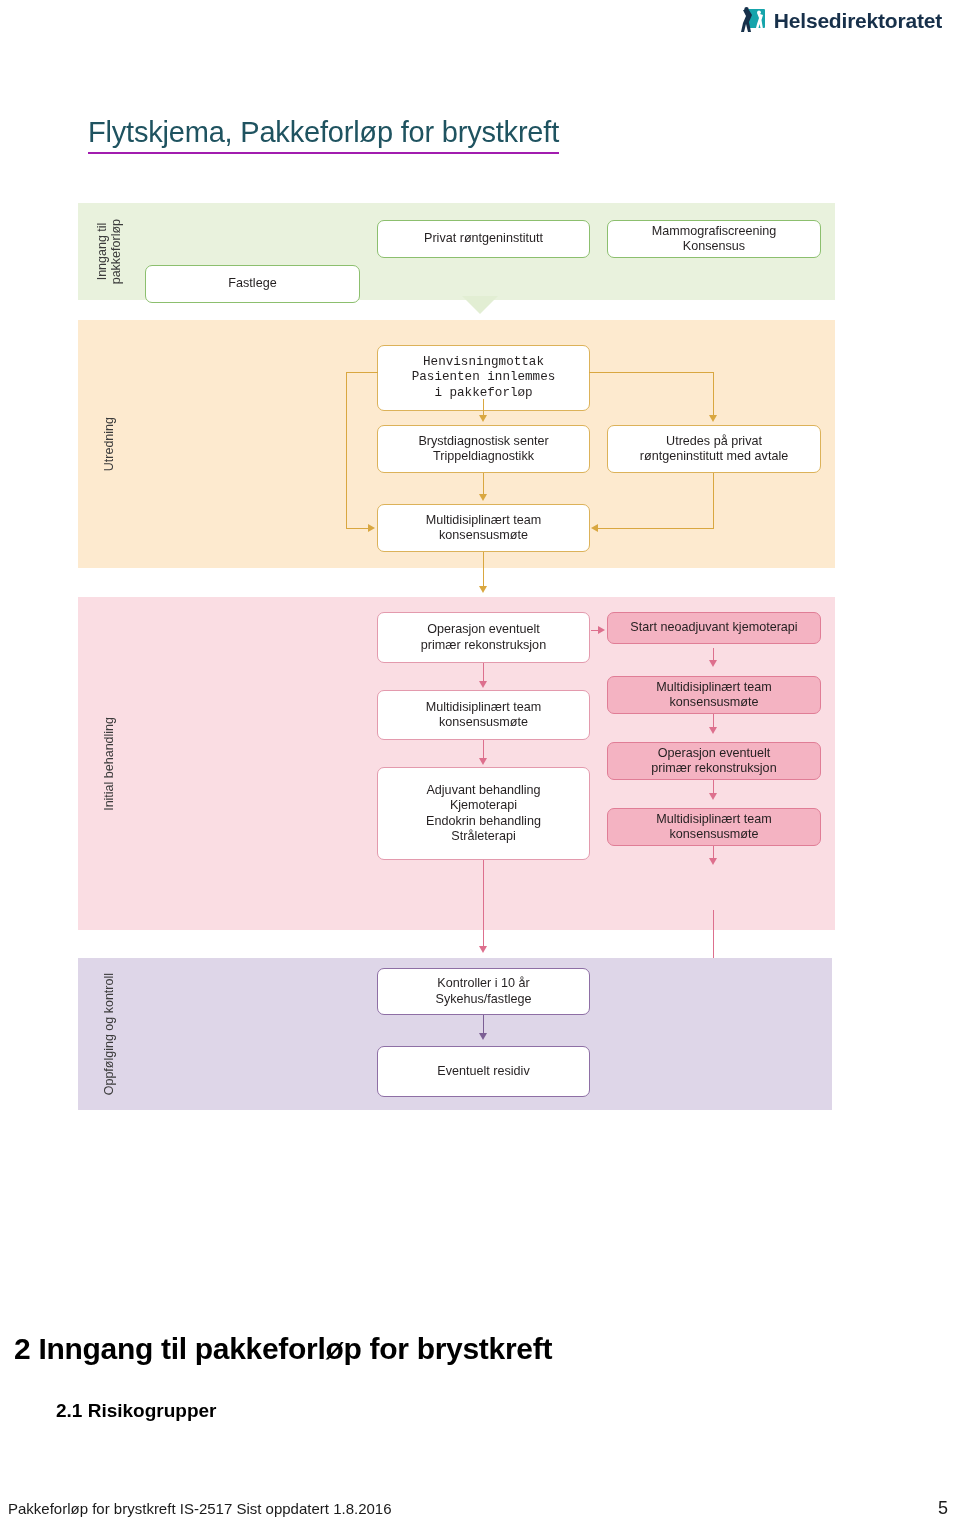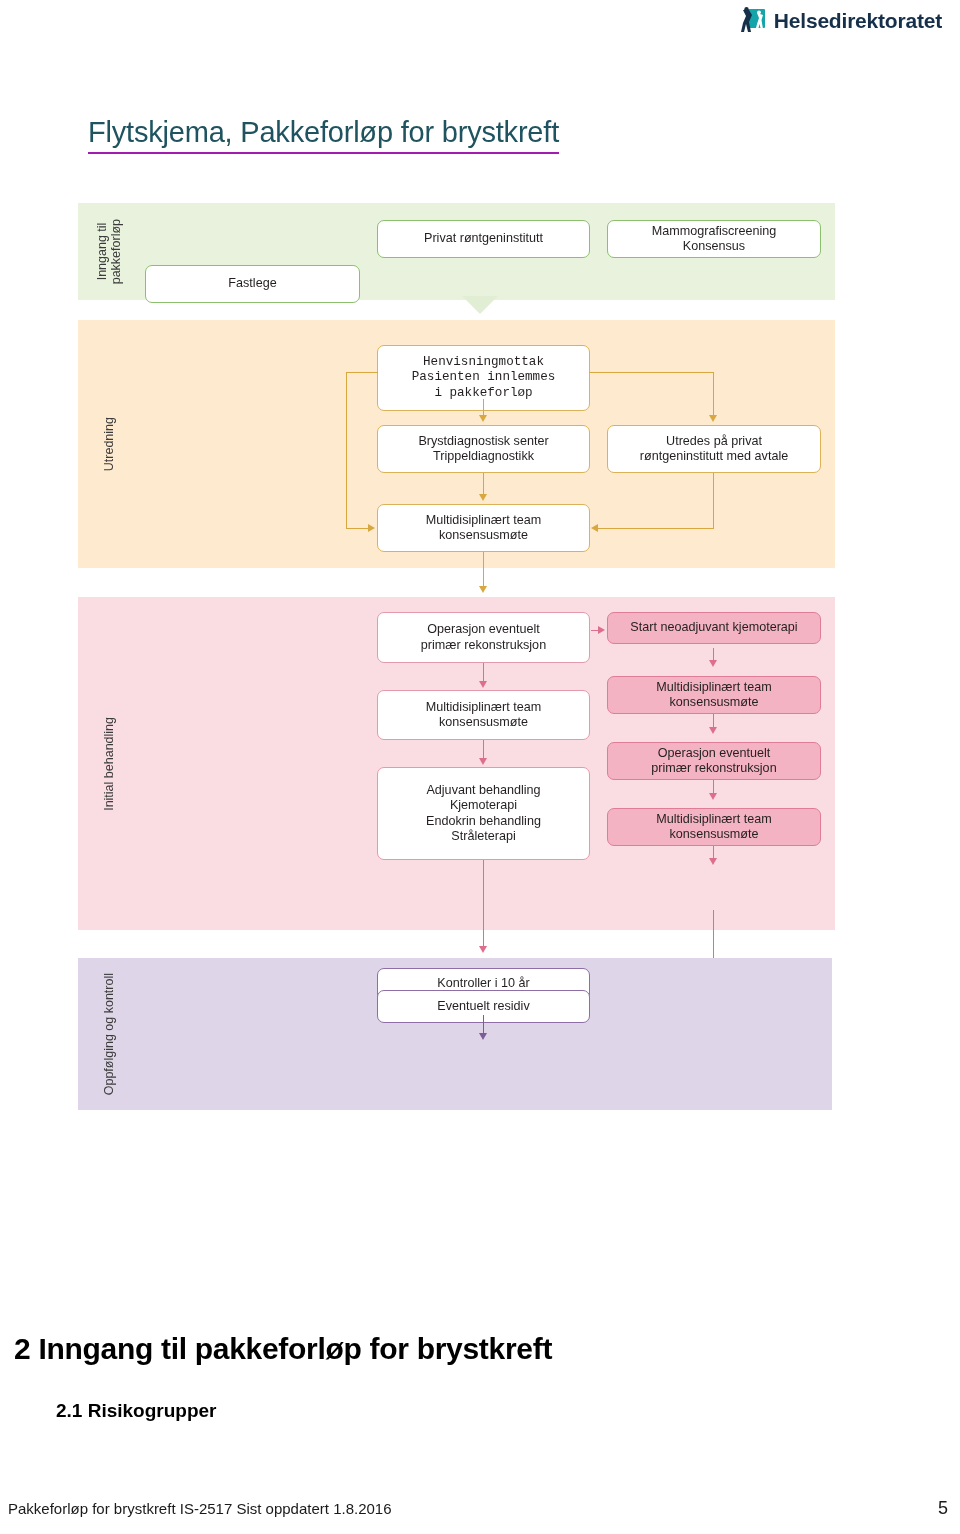--- a/index.html
+++ b/index.html
@@ -196,21 +196,21 @@
   <div class="ln h c-pink" style="left:600px;top:992px;width:114px;"></div>
   <div class="ar left c-pink" style="left:592px;top:988px;"></div>
 
   <div class="band purple" style="left:78px;top:958px;width:754px;height:152px;">
     <span class="vlabel">
       <span>Oppfølging og kontroll</span>
     </span>
   </div>
   <div class="node purple" style="left:377px;top:968px;width:213px;height:47px;white-space:pre-line;">Kontroller i 10 år
 Sykehus/fastlege</div>
-  <div class="node purple" style="left:377px;top:990px;width:213px;height:33px;">Eventuelt residiv</div>
+  <div class="node purple" style="left:377px;top:1046px;width:213px;height:51px;">Eventuelt residiv</div>
   <div class="ln v c-purple" style="left:483px;top:1015px;height:20px;"></div>
   <div class="ar down c-purple" style="left:479px;top:1033px;"></div>
 </div>
 
 <h1 id="h1">2 Inngang til pakkeforløp for brystkreft</h1>
 <h2 id="h2">2.1 Risikogrupper</h2>
 <div id="footer">Pakkeforløp for brystkreft IS-2517 Sist oppdatert 1.8.2016</div>
 <div id="pageno">5</div>
 
 </body></html>

